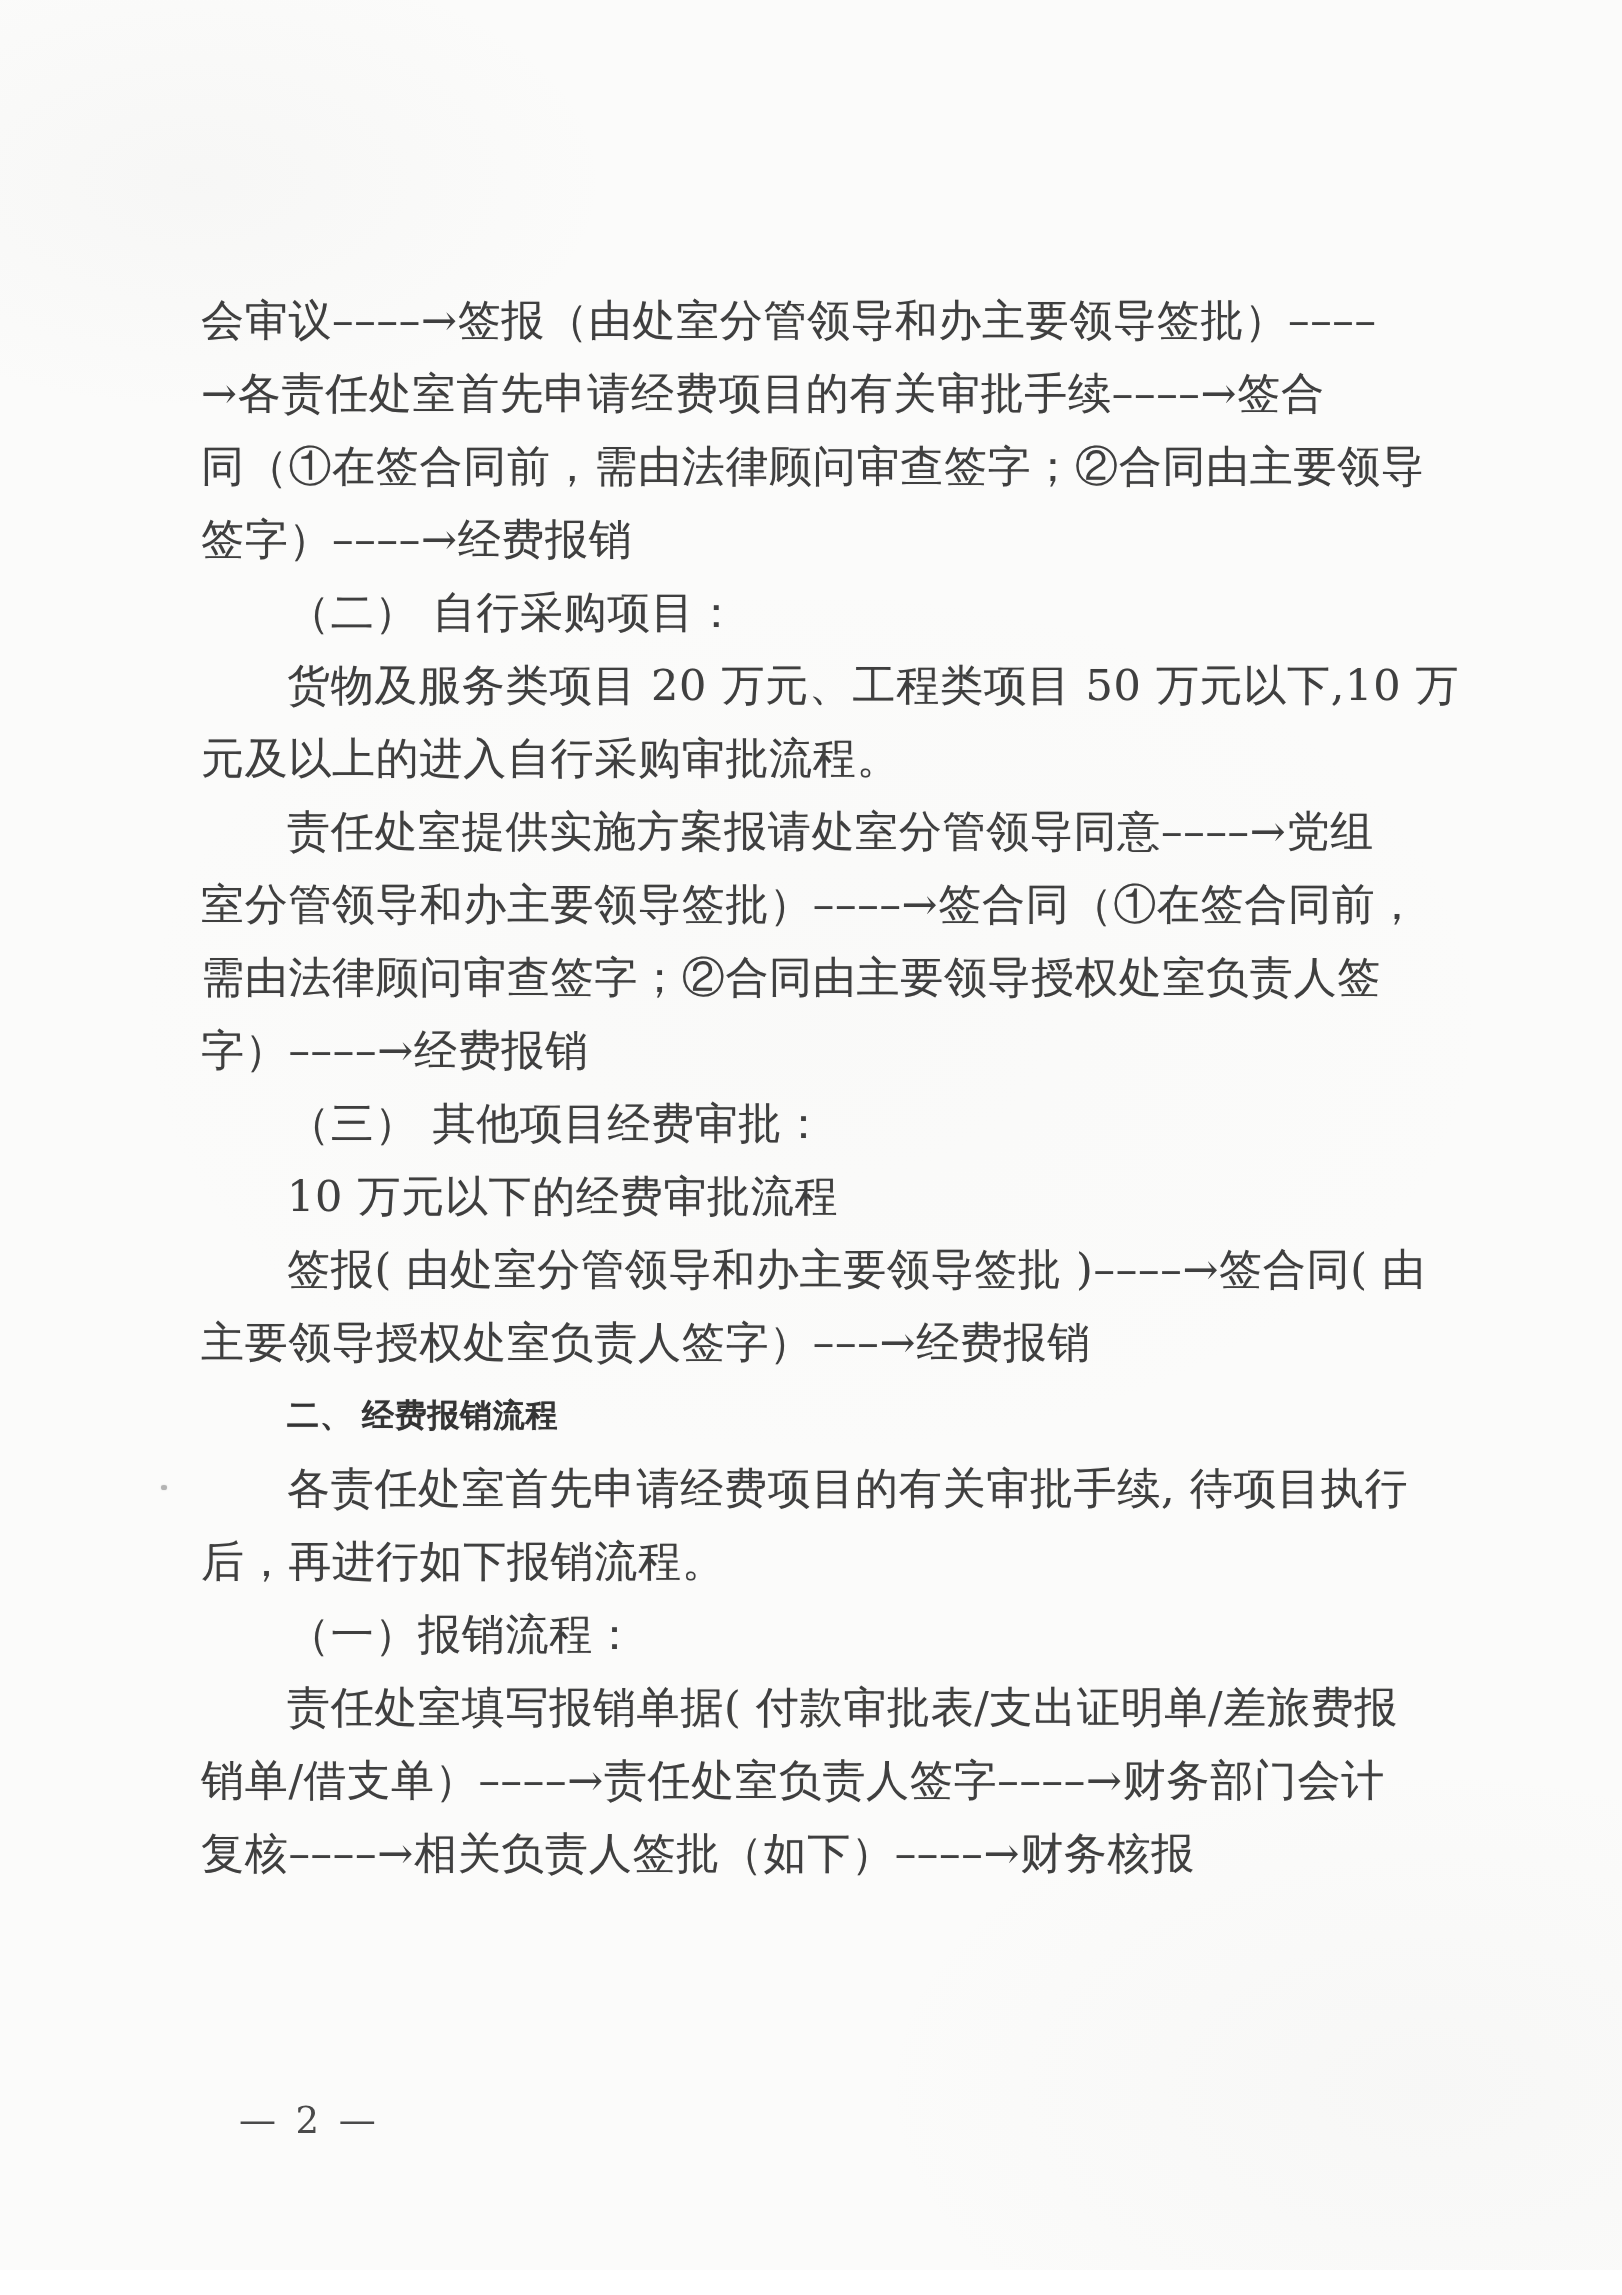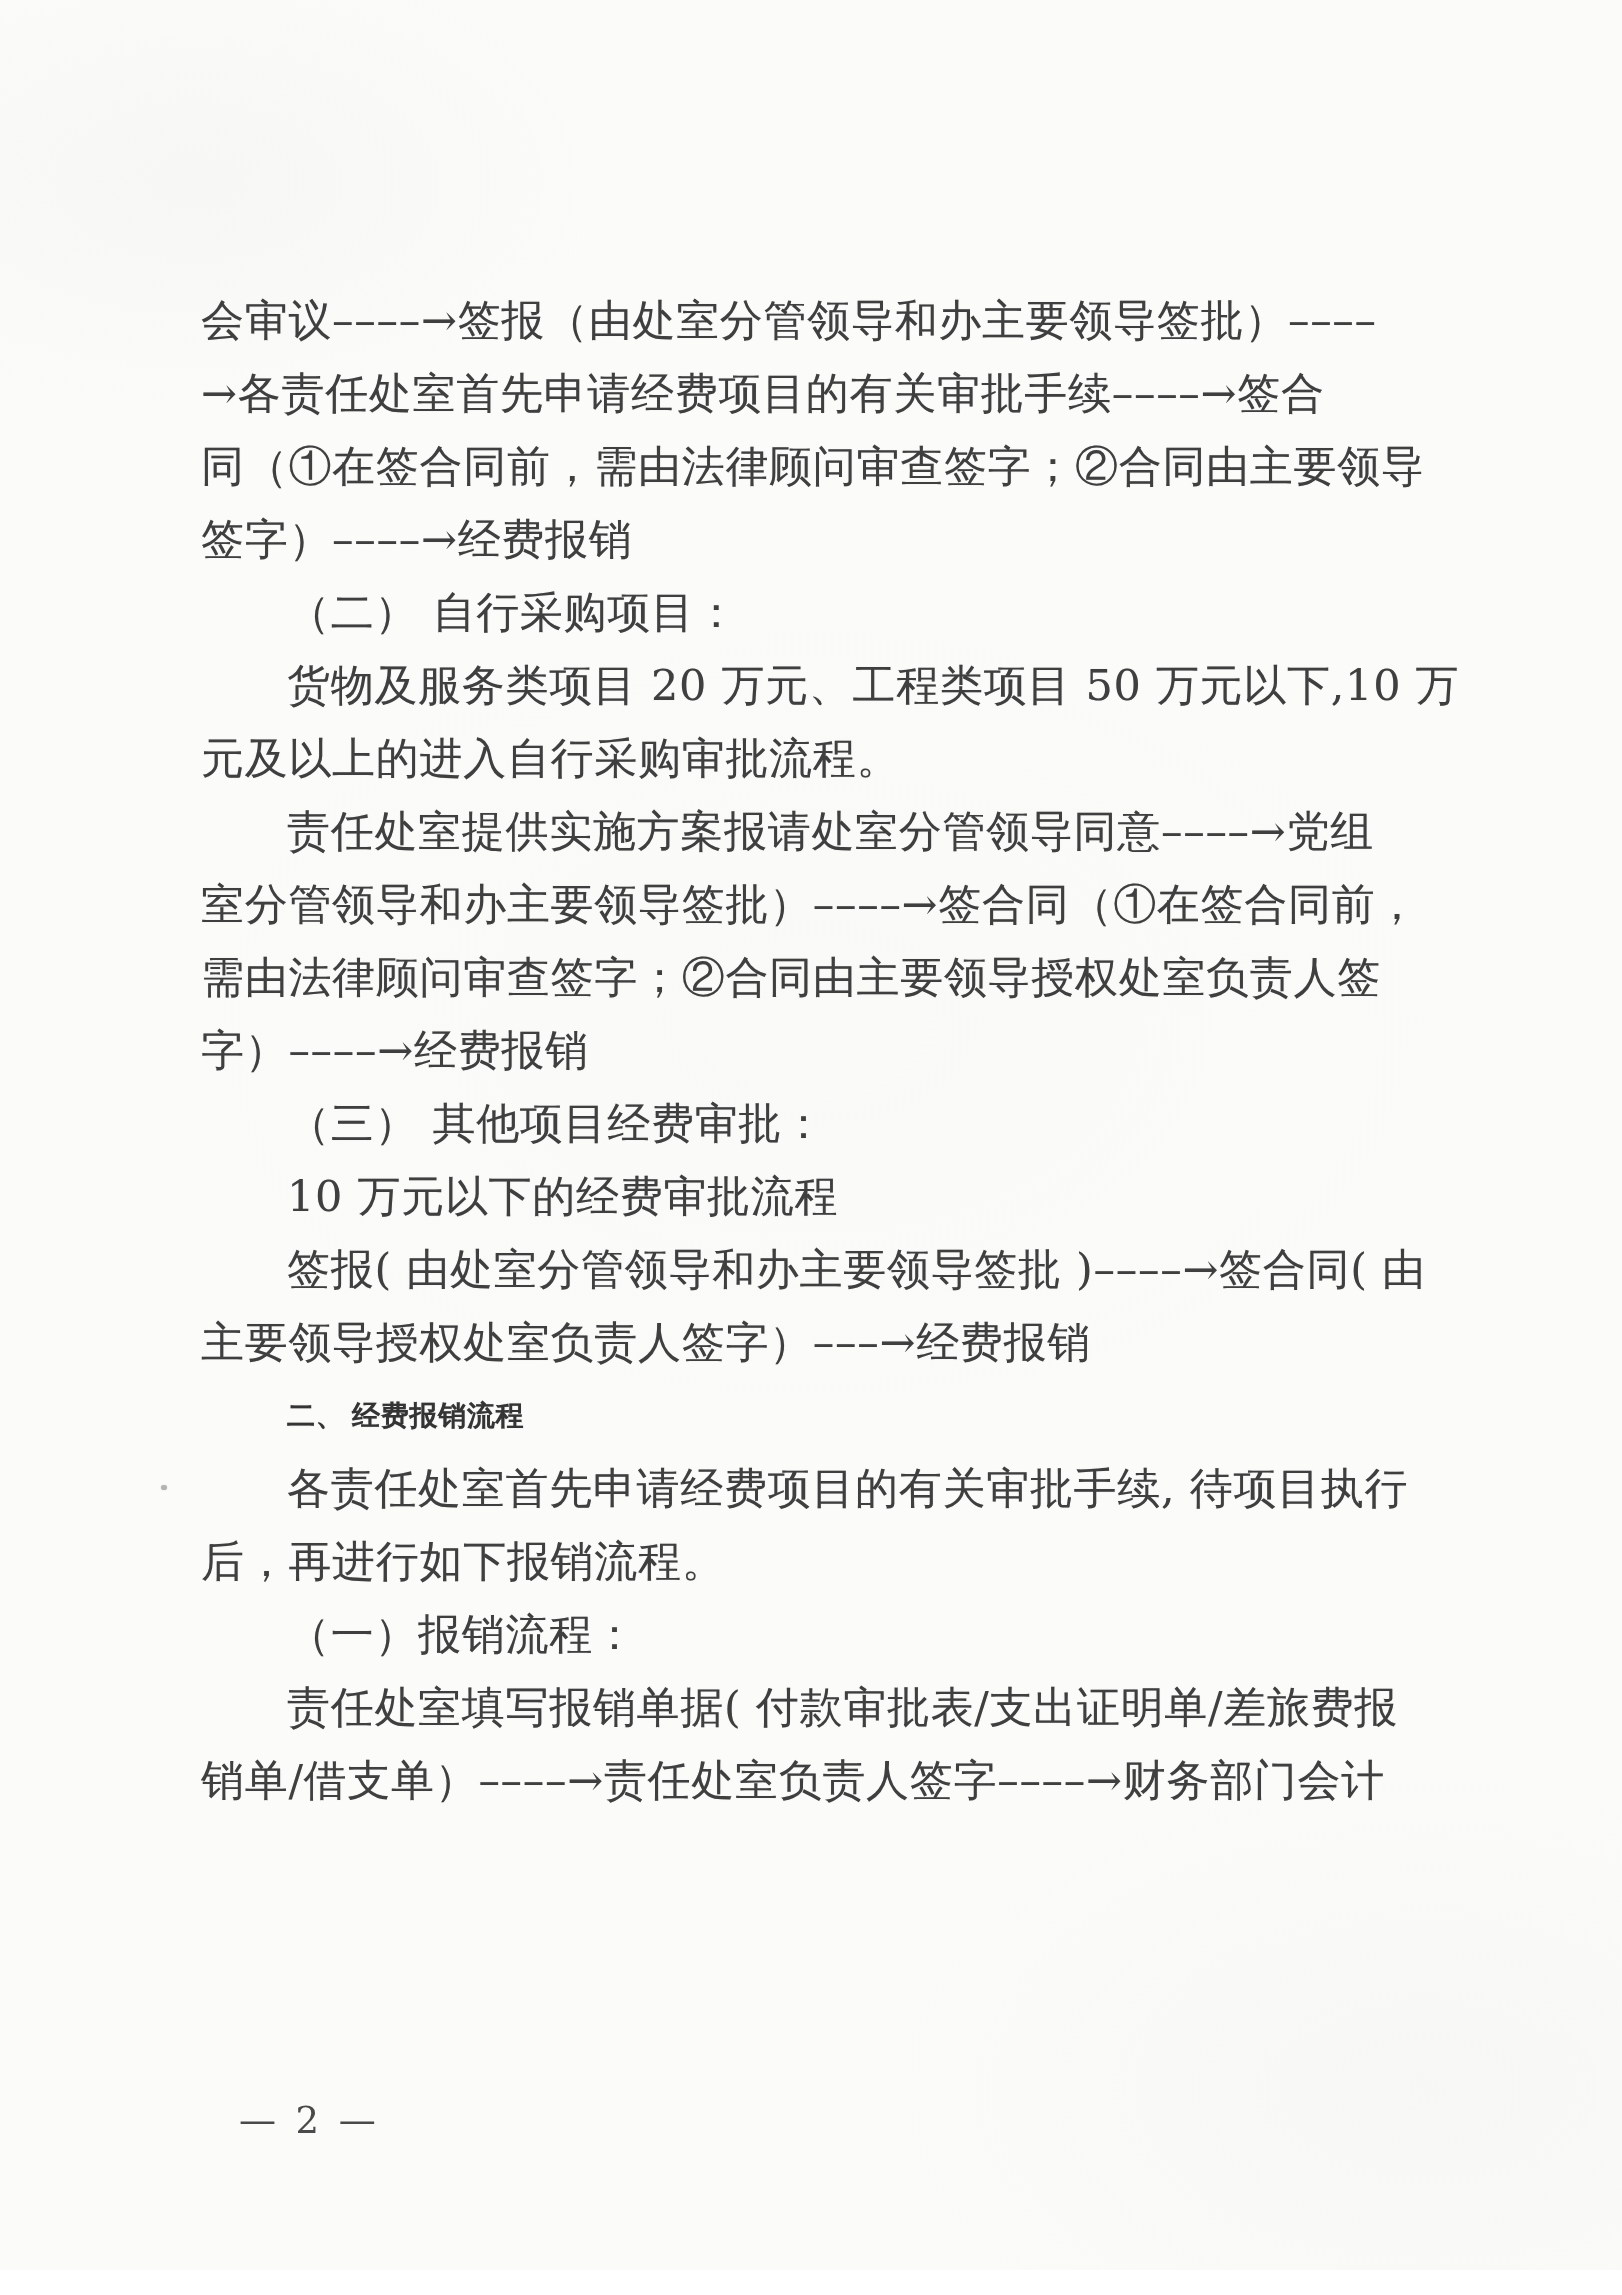--- a/index.html
+++ b/index.html
@@ -23,23 +23,23 @@
     color:#3f3f3f;
   }
   .line{
     height:73px;line-height:73px;
     font-size:43px;letter-spacing:0.7px;
     white-space:nowrap;
     text-shadow:0 0 0.7px rgba(70,70,70,0.35);
   }
   .indent{text-indent:86px;}
   .bold-heading{
-    font-family:Liberation Serif, serif;
+    font-family:Liberation Sans, sans-serif;
     font-weight:700;
-    font-size:28px;
+    font-size:32px;
     color:#343434;
     text-shadow:0 0 0.7px rgba(40,40,40,0.5);
   }
   .page-number{
     position:absolute;left:239px;top:2084px;
     height:73px;line-height:73px;
     font-size:37px;letter-spacing:3.9px;
     color:#4a4a4a;
   }
   .speck{
@@ -69,20 +69,21 @@
     <div class="line indent">（三） 其他项目经费审批：</div>
     <div class="line indent">10 万元以下的经费审批流程</div>
     <div class="line indent">签报( 由处室分管领导和办主要领导签批 )––––→签合同( 由</div>
     <div class="line">主要领导授权处室负责人签字）–––→经费报销</div>
     <div class="line indent bold-heading">二、 经费报销流程</div>
     <div class="line indent">各责任处室首先申请经费项目的有关审批手续, 待项目执行</div>
     <div class="line">后，再进行如下报销流程。</div>
     <div class="line indent">（一）报销流程：</div>
     <div class="line indent">责任处室填写报销单据( 付款审批表/支出证明单/差旅费报</div>
     <div class="line">销单/借支单）––––→责任处室负责人签字––––→财务部门会计</div>
+    <div class="line">复核––––→相关负责人签批（如下）––––→财务核报</div>
   </div>
 
   <div class="page-number">— 2 —</div>
 
   <div class="speck"></div>
 
 </div>
 
 
 </body></html>

